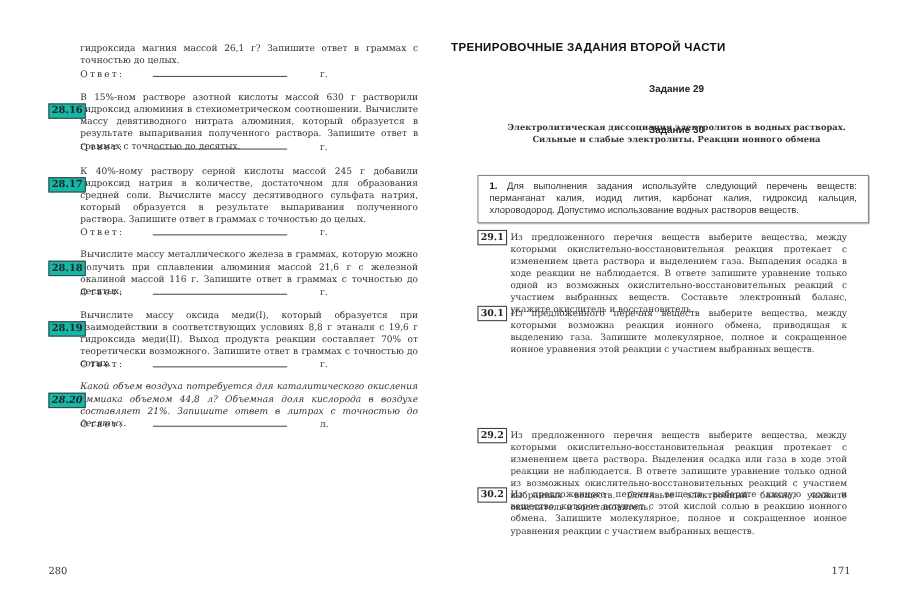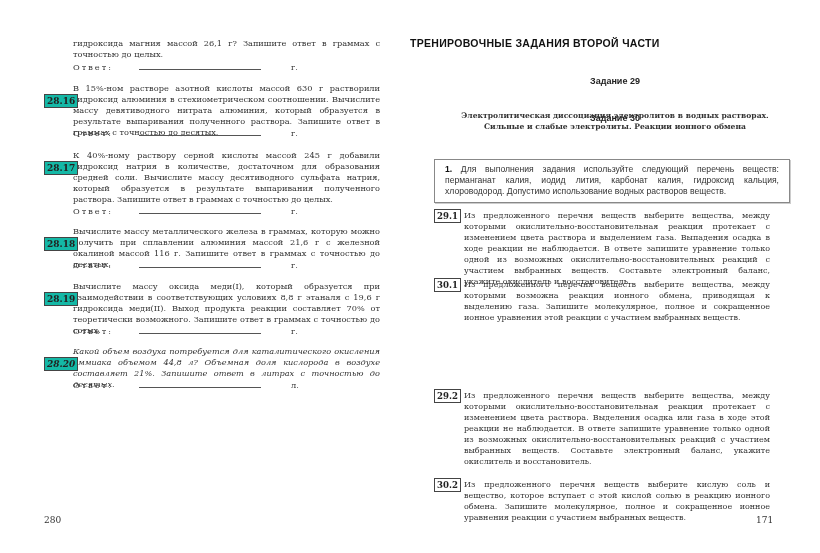--- a/index.html
+++ b/index.html
@@ -151,19 +151,19 @@
     <span class="label">30.1</span>
     <div class="text">Из предложенного перечня веществ выберите вещества, между которыми возможна реакция ионного обмена, приводящая к выделению газа. Запишите молекулярное, полное и сокращенное ионное уравнения этой реакции с участием выбранных веществ.</div>
   </div>
 
 
   <div class="rtask" style="top:390px;">
     <span class="label">29.2</span>
     <div class="text">Из предложенного перечня веществ выберите вещества, между которыми окислительно-восстановительная реакция протекает с изменением цвета раствора. Выделения осадка или газа в ходе этой реакции не наблюдается. В ответе запишите уравнение только одной из возможных окислительно-восстановительных реакций с участием выбранных веществ. Составьте электронный баланс, укажите окислитель и восстановитель.</div>
   </div>
 
-  <div class="rtask" style="top:479px;">
+  <div class="rtask" style="top:444px;">
     <span class="label">30.2</span>
     <div class="text">Из предложенного перечня веществ выберите кислую соль и вещество, которое вступает с этой кислой солью в реакцию ионного обмена. Запишите молекулярное, полное и сокращенное ионное уравнения реакции с участием выбранных веществ.</div>
   </div>
 
   <div class="page-num" style="left:346px;">171</div>
 </div>
 
 </body></html>

